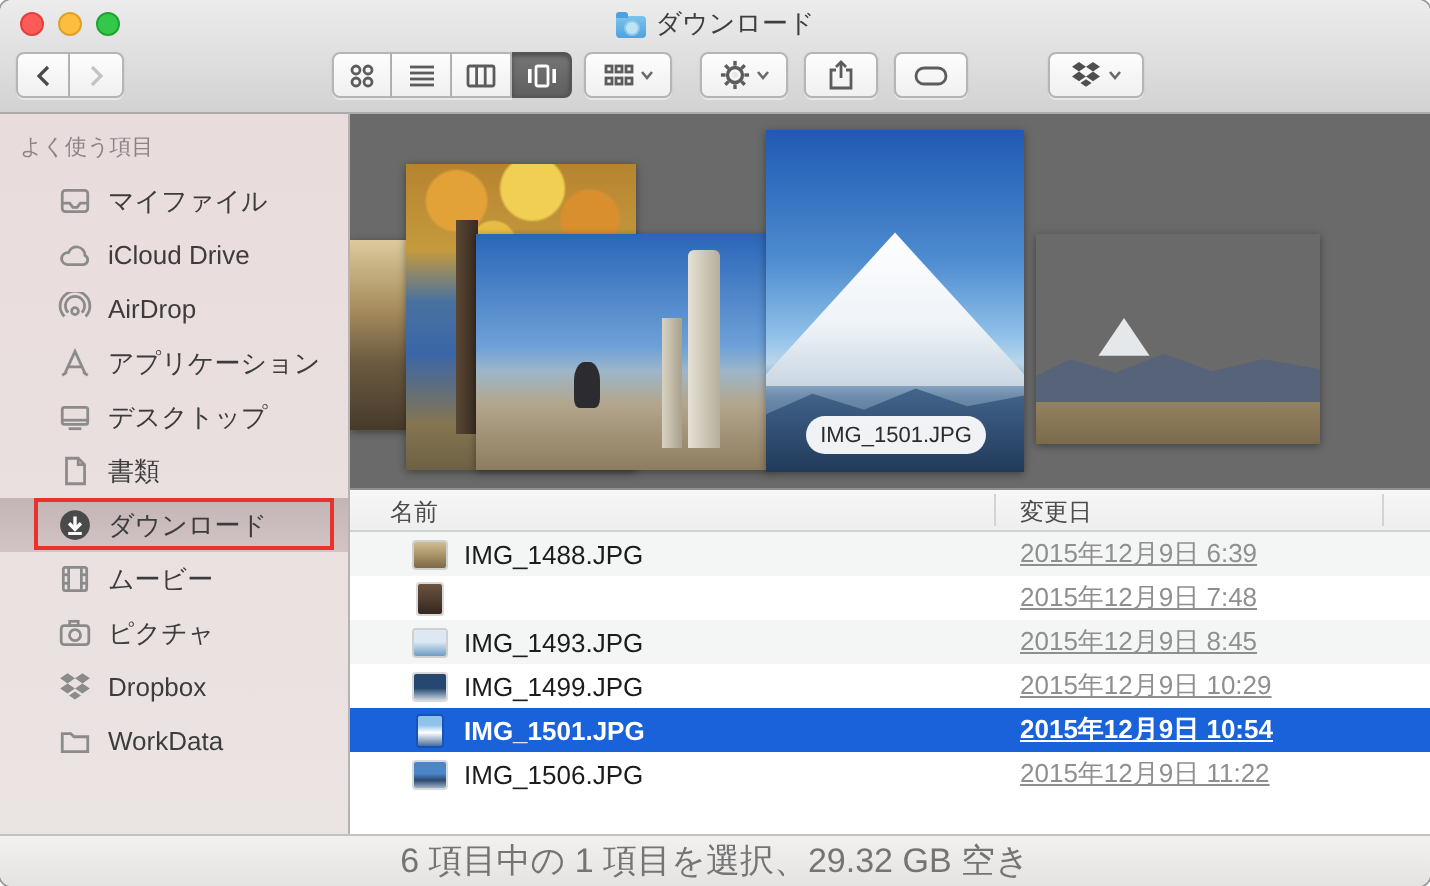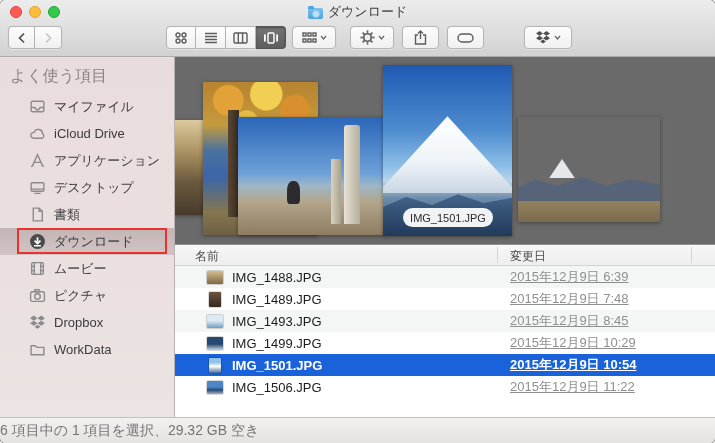--- a/index.html
+++ b/index.html
@@ -88,21 +88,21 @@
   
   .content { flex:1; display:flex; min-height:0; }
 
   .sidebar {
     width:175px; flex:0 0 175px;
     background:linear-gradient(180deg,#e9dcdc 0%,#eadfdf 45%,#eae4e3 100%);
     border-right:1px solid #b9b2b2;
     padding-top:7px; font-size:13px; color:#3c3c3c;
     overflow:hidden;
   }
-  .sb-header { padding:2px 0 6px 10px; font-size:16px; color:#8e8387; }
+  .sb-header { padding:2px 0 6px 10px; font-size:11px; color:#8e8387; }
   .sb-item {
     position:relative; height:27px; display:flex; align-items:center;
     padding-left:29px; gap:8px; white-space:nowrap;
   }
   .sb-item .sb-icon { width:17px; height:17px; flex:0 0 17px; display:flex; }
   .sb-item.selected { background:linear-gradient(180deg,#c3b5b5,#d2c4c4); }
   .annotation-box {
     position:absolute; left:17px; right:7px; top:0; bottom:1px;
     border:2px solid #e8322b; pointer-events:none;
   }
@@ -187,22 +187,22 @@
   .t2 { background:linear-gradient(180deg,#dce9f4 45%,#6f9cc4); }
   .t3 { background:linear-gradient(180deg,#26476f 55%,#c8d4e0); }
   .t4 { background:linear-gradient(180deg,#8fc3ea 30%,#ffffff 55%,#4a6e9e); width:12px !important; height:15px !important; left:34px !important; }
   .t5 { background:linear-gradient(180deg,#4a86c8 45%,#2c4a70 70%,#9db3c8); }
 
   
   .statusbar {
     height:26px; flex:0 0 26px;
     background:linear-gradient(180deg,#f2f1f0,#e4e3e2);
     border-top:1px solid #c2c2c2;
-    display:flex; align-items:center; 
-    font-size:14px; color:#747474;
+    display:flex; align-items:center; justify-content:center;
+    font-size:17px; color:#747474;
   }
 </style>
 </head>
 <body>
 
 <div class="window">
 
   <div class="chrome">
     <div class="titlebar">
       <div class="traffic">
@@ -340,20 +340,29 @@
 
       <div class="sb-item">
         <span class="sb-icon">
           <svg width="17" height="17" viewBox="0 0 16 16">
               <path class="sb-stroke" d="M4.5 12.5 a2.8 2.8 0 1 1 .4-5.57 A4 4 0 0 1 12.7 8.2 a2.3 2.3 0 0 1-.6 4.3 Z"></path>
             </svg>
         </span>
         <span>iCloud Drive</span>
       </div>
 
+      <div class="sb-item">
+        <span class="sb-icon">
+          <svg width="17" height="17" viewBox="0 0 16 16">
+            <circle class="sb-stroke" cx="8" cy="9" r="1.6"></circle>
+            <path class="sb-stroke" d="M4.8 12.2 a4.5 4.5 0 1 1 6.4 0 M3 14 a7 7 0 1 1 10 0" transform="translate(0,-2.5)"></path>
+          </svg>
+        </span>
+        <span>AirDrop</span>
+      </div>
 
       <div class="sb-item">
         <span class="sb-icon">
           <svg width="17" height="17" viewBox="0 0 16 16">
               <path class="sb-stroke" d="M3 13.5 L8 2.5 L13 13.5 M5 9.8 H11 M2 13.8 L4.2 12.2 M14 13.8 L11.8 12.2"></path>
             </svg>
         </span>
         <span>アプリケーション</span>
       </div>
 
@@ -469,21 +478,20 @@
       </div>
 
       <div class="rows">
         <div class="frow">
           <span class="thumb t0"></span>
           <span class="fname">IMG_1488.JPG</span>
           <span class="fdate">2015年12月9日 6:39</span>
         </div>
         <div class="frow">
           <span class="thumb t1"></span>
-          <span class="fname">IMG_1489.JPG</span>
           <span class="fdate">2015年12月9日 7:48</span>
         </div>
         <div class="frow">
           <span class="thumb t2"></span>
           <span class="fname">IMG_1493.JPG</span>
           <span class="fdate">2015年12月9日 8:45</span>
         </div>
         <div class="frow">
           <span class="thumb t3"></span>
           <span class="fname">IMG_1499.JPG</span>

